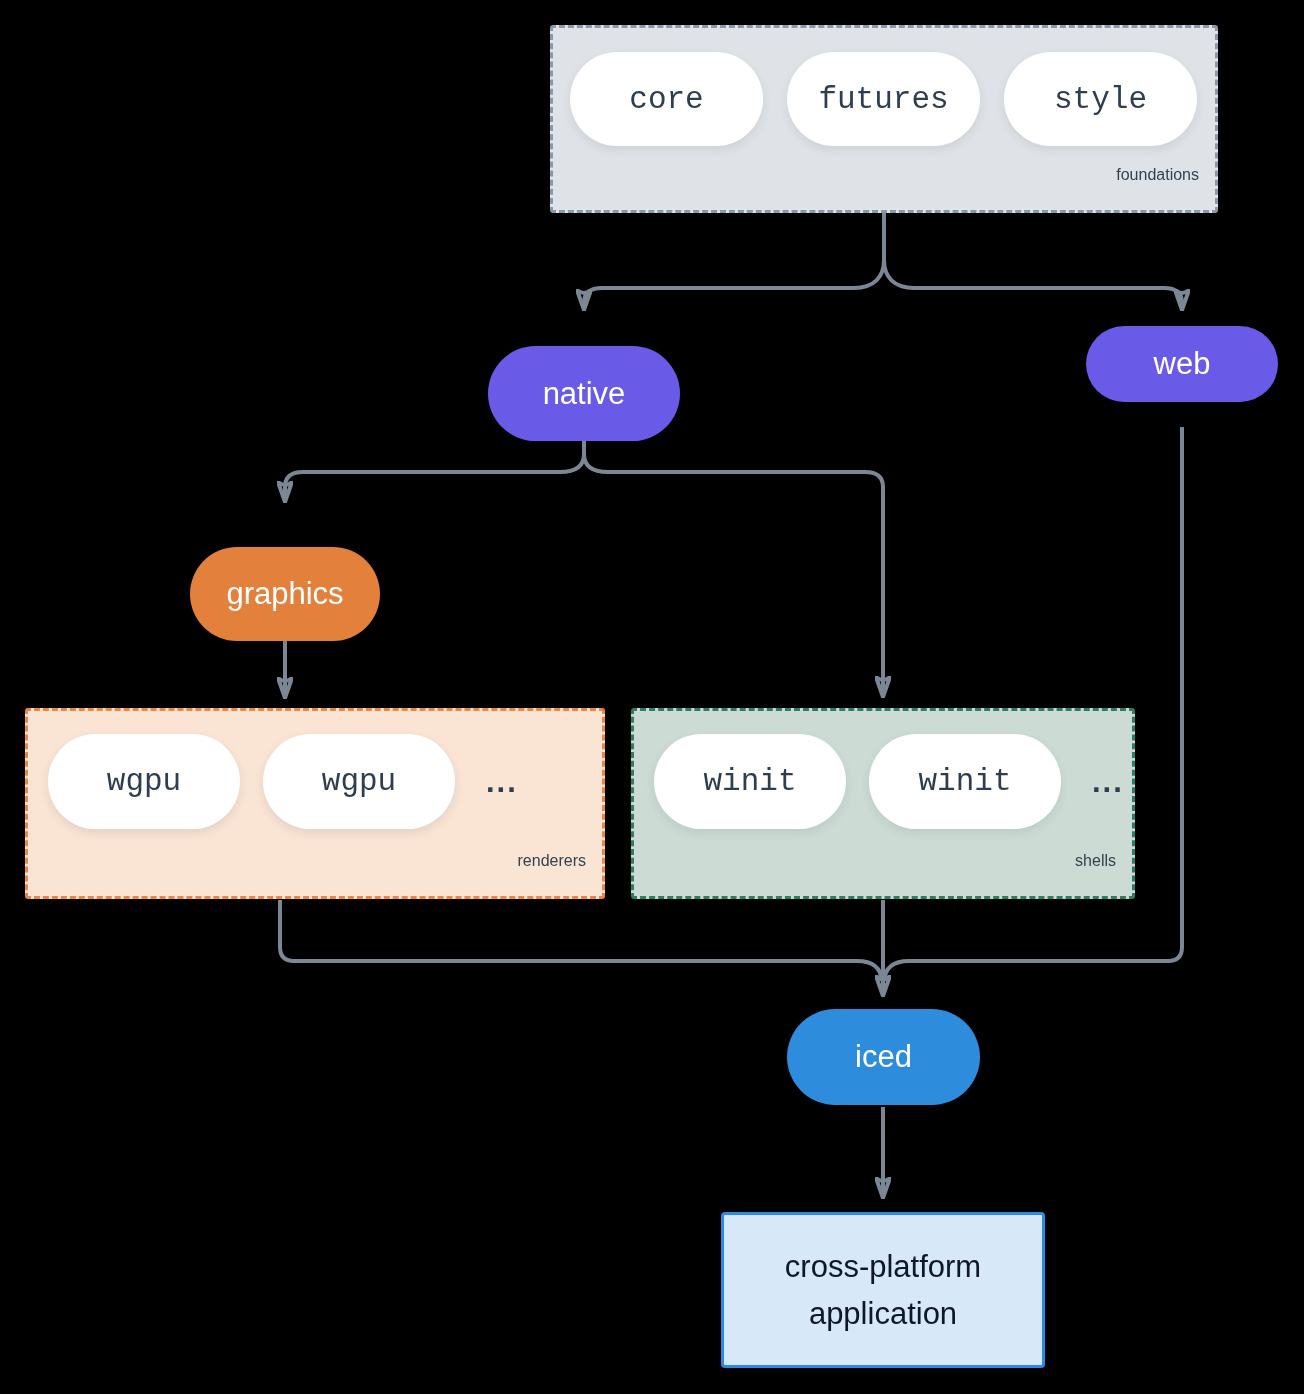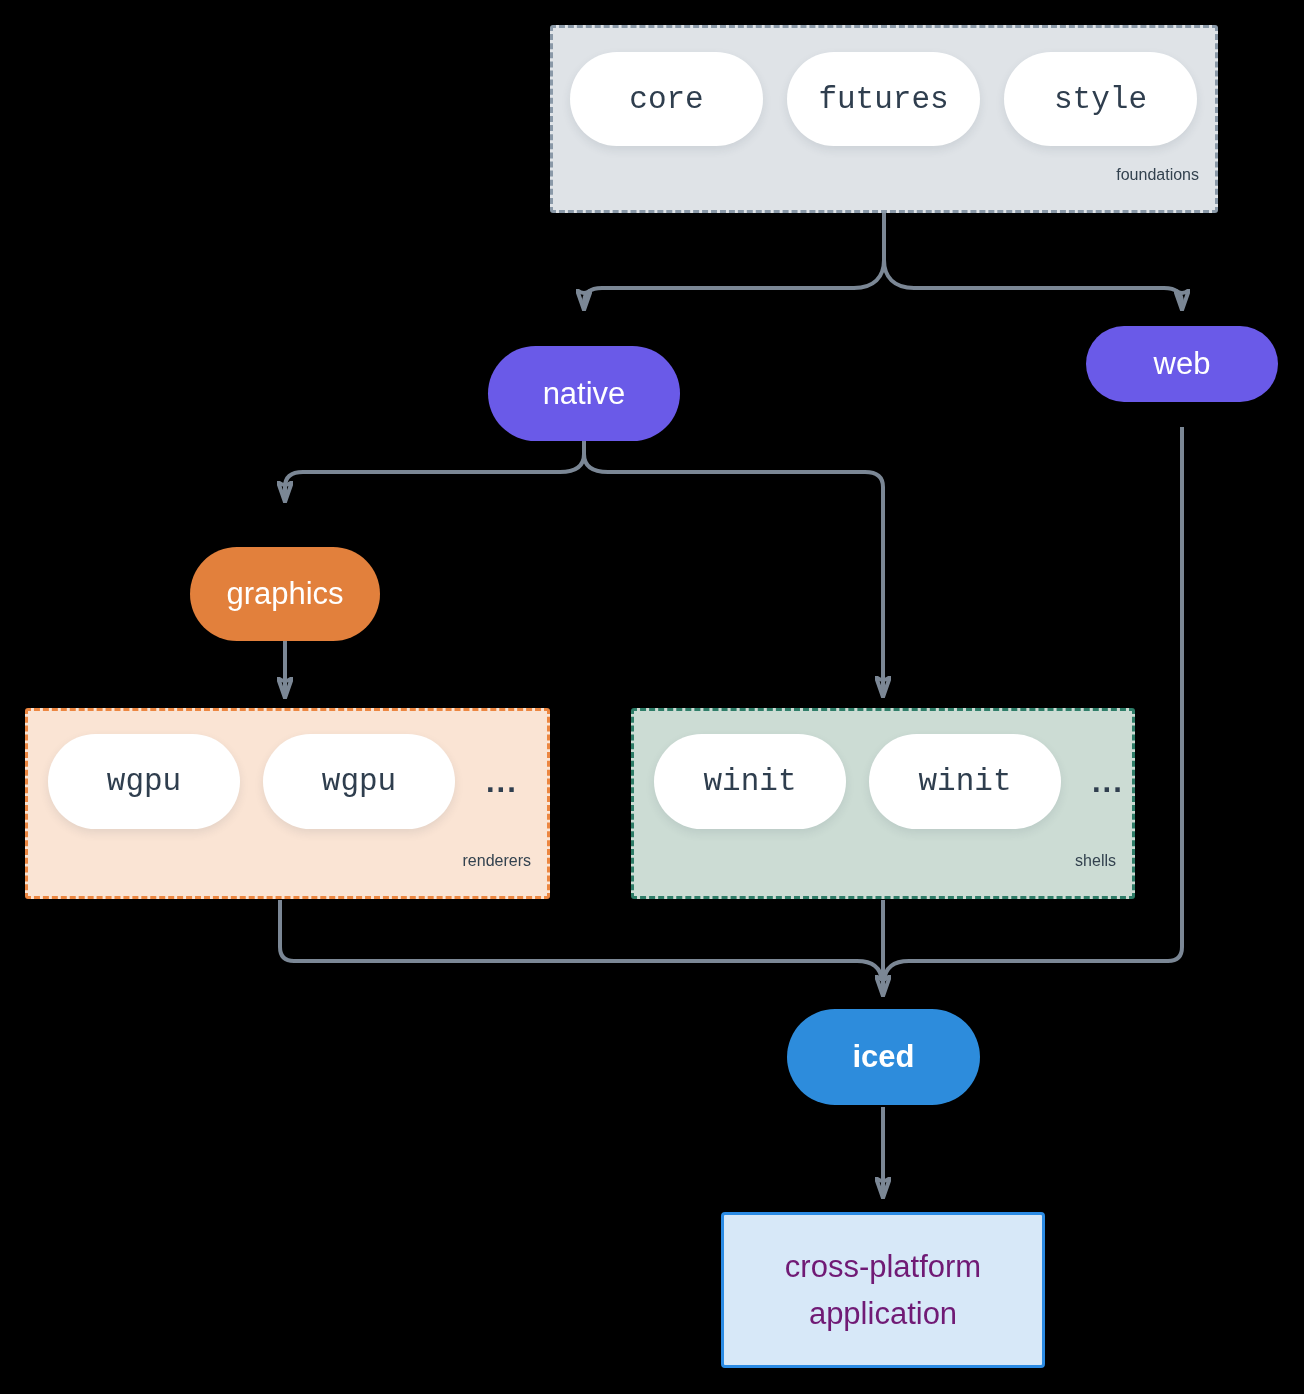--- a/index.html
+++ b/index.html
@@ -8,21 +8,21 @@
     font-family:"Liberation Sans",sans-serif;overflow:hidden;
   }
   .canvas *{box-sizing:border-box;}
   .connectors{position:absolute;left:0;top:0;z-index:1;}
   .connectors path{fill:none;stroke:#7B8795;stroke-width:4;}
 
   
   .group{position:absolute;z-index:2;border-radius:3px;}
   .group-foundations{left:550px;top:25px;width:668px;height:188px;
     background:#DFE3E7;border:3px dashed #8A99A8;}
-  .group-renderers{left:25px;top:708px;width:525px;height:191px;
+  .group-renderers{left:25px;top:708px;width:580px;height:191px;
     background:#FAE4D4;border:3px dashed #EC8640;}
   .group-shells{left:631px;top:708px;width:504px;height:191px;
     background:#CCDCD4;border:3px dashed #2E7D68;}
   .group-label{position:absolute;right:16px;bottom:26px;font-size:16px;color:#33424F;}
 
   
   .row{display:flex;align-items:center;}
   .group-foundations .row{padding:24px 0 0 17px;gap:24px;}
   .group-renderers .row,.group-shells .row{padding:23px 0 0 20px;gap:23px;}
 
@@ -33,27 +33,27 @@
   .group-foundations .pill{width:193px;height:94px;}
   .group-renderers .pill,.group-shells .pill{width:192px;height:95px;}
   .ellipsis{font-size:31px;font-weight:bold;color:#2F3E4E;margin-left:8px;letter-spacing:2px;}
 
   
   .node{position:absolute;z-index:2;display:flex;align-items:center;justify-content:center;
     color:#FFFFFF;font-size:31px;border-radius:48px;}
   .node-native{left:488px;top:326px;width:192px;height:95px;background:#6A5AE8;margin-top:20px;}
   .node-web{left:1086px;top:326px;width:192px;height:76px;background:#6A5AE8;}
   .node-graphics{left:190px;top:516px;width:190px;height:94px;background:#E2803C;margin-top:31px;}
-  .node-iced{left:787px;top:1009px;width:193px;height:96px;background:#2D8CDC;font-weight:bold;}
+  .node-iced{left:787px;top:1009px;width:193px;height:96px;background:#2D8CDC;}
 
   
   .app-box{position:absolute;z-index:2;left:721px;top:1212px;width:324px;height:156px;
     background:#D7E8F8;border:3px solid #2B8BE4;border-radius:4px;
     display:flex;align-items:center;justify-content:center;text-align:center;
-    font-size:31px;line-height:47px;color:#701a75;padding:0 38px;}
+    font-size:31px;line-height:47px;color:#0f172a;padding:0 38px;}
 </style>
 </head>
 <body>
 
 <div class="canvas">
 
   <svg class="connectors" width="1304" height="1394" viewBox="0 0 1304 1394">
     <defs>
       <marker id="arrow" viewBox="0 0 22 16" refX="20" refY="8" markerWidth="22" markerHeight="16" markerUnits="userSpaceOnUse" orient="auto">
         <path d="M1,1 L21,8 L1,15 Q7,8 1,1 Z" fill="#7B8795" stroke="none"></path>

